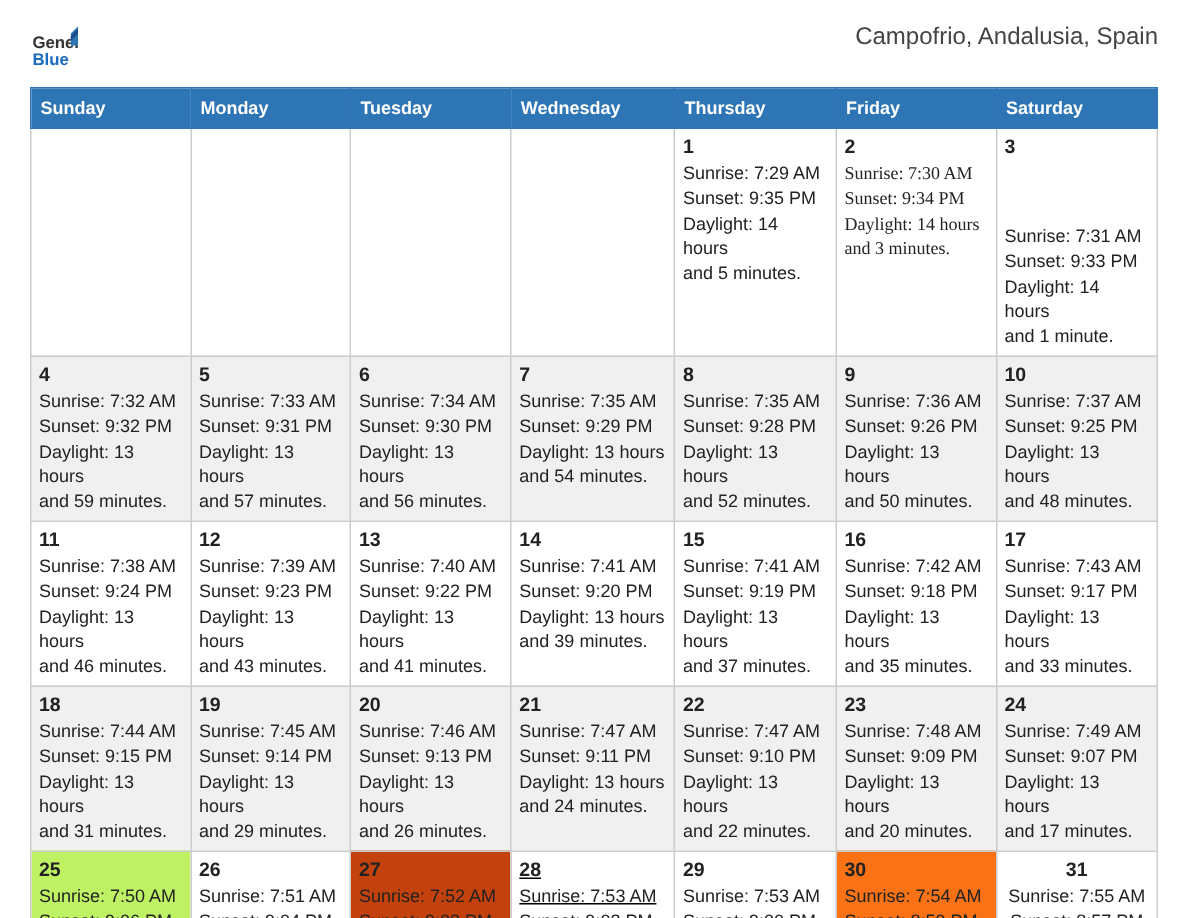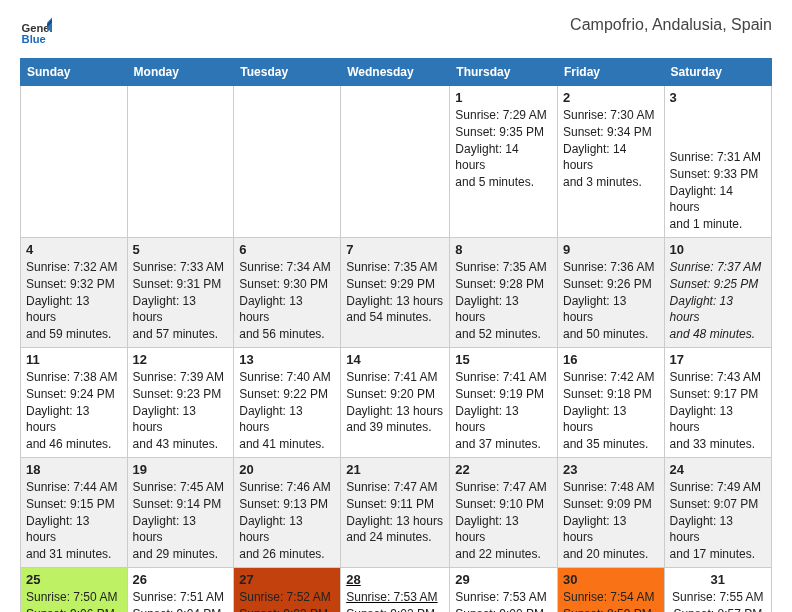--- a/index.html
+++ b/index.html
@@ -131,21 +131,21 @@
           <td class="empty-cell" style="background: rgb(255, 255, 255);"></td>
           <td style="background: rgb(255, 255, 255);">
             <span class="day-num">1</span>
             <div class="day-info" style="white-space: pre-line;">Sunrise: 7:29 AM
 Sunset: 9:35 PM
 Daylight: 14 hours
 and 5 minutes.</div>
           </td>
           <td style="background: rgb(255, 255, 255);">
             <span class="day-num">2</span>
-            <div class="day-info" style="white-space: pre-line;">Sunrise: 7:30 AM
+            <div class="day-info" style="white-space: pre-line; font-family: Liberation Serif, serif;">Sunrise: 7:30 AM
 Sunset: 9:34 PM
 Daylight: 14 hours
 and 3 minutes.</div>
           </td>
           <td style="background: rgb(255, 255, 255);">
             <span class="day-num">3</span>
             <div class="day-info" style="white-space: pre-line; margin-top: 44px;">Sunrise: 7:31 AM
 Sunset: 9:33 PM
 Daylight: 14 hours
 and 1 minute.</div>
@@ -189,21 +189,21 @@
           </td>
           <td style="background: rgb(240, 240, 240);">
             <span class="day-num">9</span>
             <div class="day-info" style="white-space: pre-line;">Sunrise: 7:36 AM
 Sunset: 9:26 PM
 Daylight: 13 hours
 and 50 minutes.</div>
           </td>
           <td style="background: rgb(240, 240, 240);">
             <span class="day-num">10</span>
-            <div class="day-info" style="white-space: pre-line; font-style: italic;">Sunrise: 7:37 AM
+            <div class="day-info" style="white-space: pre-line;">Sunrise: 7:37 AM
 Sunset: 9:25 PM
 Daylight: 13 hours
 and 48 minutes.</div>
           </td>
         </tr>
         <tr>
           <td style="background: rgb(255, 255, 255);">
             <span class="day-num">11</span>
             <div class="day-info" style="white-space: pre-line;">Sunrise: 7:38 AM
 Sunset: 9:24 PM

